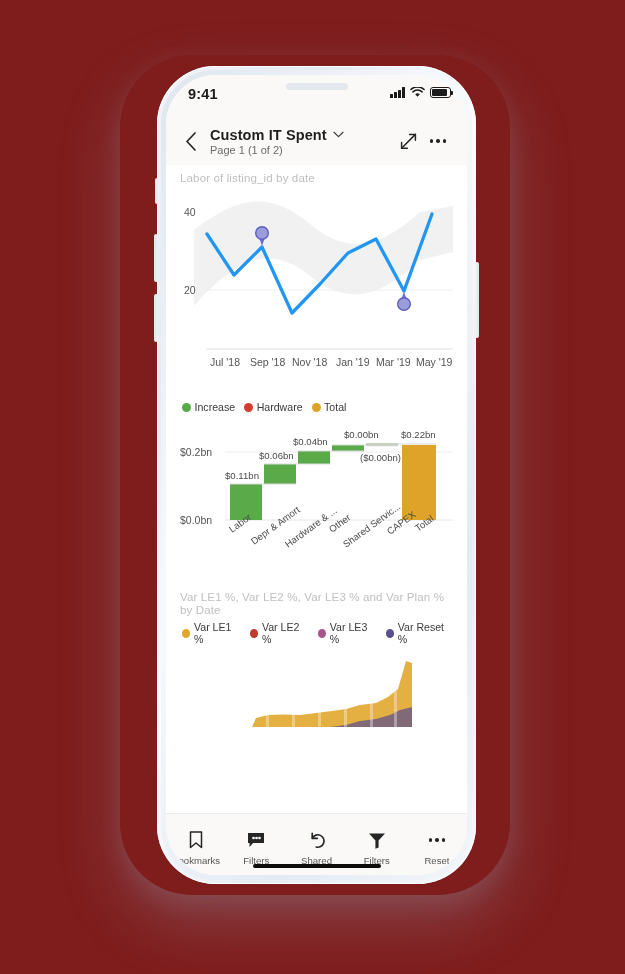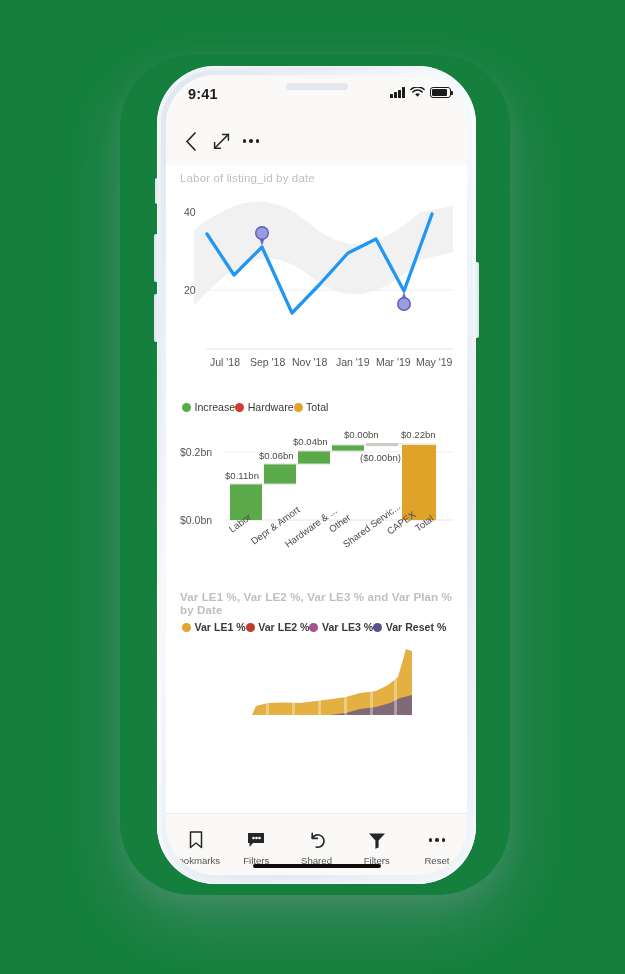--- a/index.html
+++ b/index.html
@@ -2,21 +2,21 @@
 <html><head>
 <meta charset="utf-8">
 <style>
   * { box-sizing: border-box; margin: 0; padding: 0; }
   html, body {
     width: 625px; height: 974px;
     background: #ffffff;
     font-family: "Liberation Sans", sans-serif;
     overflow: hidden;
   }
-  #stage { position: relative; width: 625px; height: 974px; background:#15803d; }
+  #stage { position: relative; width: 625px; height: 974px; background:#7f1d1d; }
 
   
   .amb {
     position:absolute; left:120px; top:55px; width:390px; height:840px;
     border-radius:72px;
     box-shadow: 0 28px 60px rgba(150,160,180,.28), 0 8px 24px rgba(150,160,180,.16);
     background:transparent;
   }
 
   
@@ -75,21 +75,21 @@
   .t-row{ display:flex; align-items:center; gap:6px;}
   .t-main{ font-size:14.5px; font-weight:bold; color:#201f1e; letter-spacing:.1px;}
   .t-sub{ font-size:11px; color:#6a6a6a; margin-top:1px;}
   .dots{ display:flex; gap:3.2px; }
   .dots i{ width:3.4px;height:3.4px;border-radius:50%;background:#262626;display:block;}
 
   
   .body{ flex:1 1 auto; background:#fff; overflow:hidden; position:relative;}
   .card{ padding:6px 14px 0 14px; }
   .ctitle{ font-size:11.6px; color:#bfbfbf; margin-bottom:2px; letter-spacing:.1px;}
-  .legend{ display:flex; align-items:center; margin:5px 0 2px 2px;}
+  .legend{ display:flex; align-items:center; gap:9px; margin:5px 0 2px 2px;}
   .lg{ display:flex; align-items:center; gap:3.5px; font-size:10.6px; color:#3a3a3a;}
   .lgd{ width:9px;height:9px;border-radius:50%;display:block;}
 
   svg{ display:block; }
   .axtick { font-size:10.5px; fill:#555; font-family:"Liberation Sans",sans-serif;}
   .dlabel { font-size:9.6px; fill:#4a4a4a; font-family:"Liberation Sans",sans-serif;}
 
   
   .navbar{
     flex:0 0 auto; height:62px; background:#faf9f8;
@@ -138,20 +138,29 @@
                 <span></span>
               </div>
           </div>
         </div>
 
         <div class="header">
           <div class="hbtn">
             <svg width="12" height="19" viewBox="0 0 12 19">
               <path d="M10 1 L2 9.5 L10 18" stroke="#262626" stroke-width="1.7" fill="none" stroke-linecap="round" stroke-linejoin="round"></path>
             </svg>
+          </div>
+          <div class="titlewrap">
+            <div class="t-row">
+              <span class="t-main">Custom IT Spent</span>
+              <svg width="11" height="7" viewBox="0 0 11 7">
+                <path d="M1 1.3 L5.5 5.6 L10 1.3" stroke="#3d3d3d" stroke-width="1.25" fill="none" stroke-linecap="round" stroke-linejoin="round"></path>
+              </svg>
+            </div>
+            <div class="t-sub">Page 1 (1 of 2)</div>
           </div>
           <div class="hbtn">
             <svg width="19" height="19" viewBox="0 0 19 19">
               <path d="M16.4 2.4 L2.6 16.2" stroke="#262626" stroke-width="1.5" stroke-linecap="round"></path>
               <path d="M10.6 2.4 L16.4 2.4 L16.4 8.2" stroke="#262626" stroke-width="1.5" fill="none" stroke-linecap="round" stroke-linejoin="round"></path>
               <path d="M8.4 16.2 L2.6 16.2 L2.6 10.4" stroke="#262626" stroke-width="1.5" fill="none" stroke-linecap="round" stroke-linejoin="round"></path>
             </svg>
           </div>
           <div class="hbtn">
             <div class="dots">
@@ -244,21 +253,21 @@
                 <text x="74" y="130" transform="rotate(-36 74 130)">Depr &amp; Amort</text>
                 <text x="108" y="133" transform="rotate(-36 108 133)">Hardware &amp; ...</text>
                 <text x="152" y="118" transform="rotate(-36 152 118)">Other</text>
                 <text x="166" y="133" transform="rotate(-36 166 133)">Shared Servic...</text>
                 <text x="210" y="120" transform="rotate(-36 210 120)">CAPEX</text>
                 <text x="238" y="117" transform="rotate(-36 238 117)">Total</text>
               </g>
             </svg>
           </div>
 
-          <div class="card" style="padding-top:10px;font-weight:bold;">
+          <div class="card" style="padding-top:10px;">
             <div class="ctitle">Var LE1 %, Var LE2 %, Var LE3 % and Var Plan % by Date</div>
             <div class="legend">
               <span class="lg">
                 <span class="lgd" style="background:#e0a72c"></span>
                 <span>Var LE1 %</span>
               </span>
               <span class="lg">
                 <span class="lgd" style="background:#c0392b"></span>
                 <span>Var LE2 %</span>
               </span>

